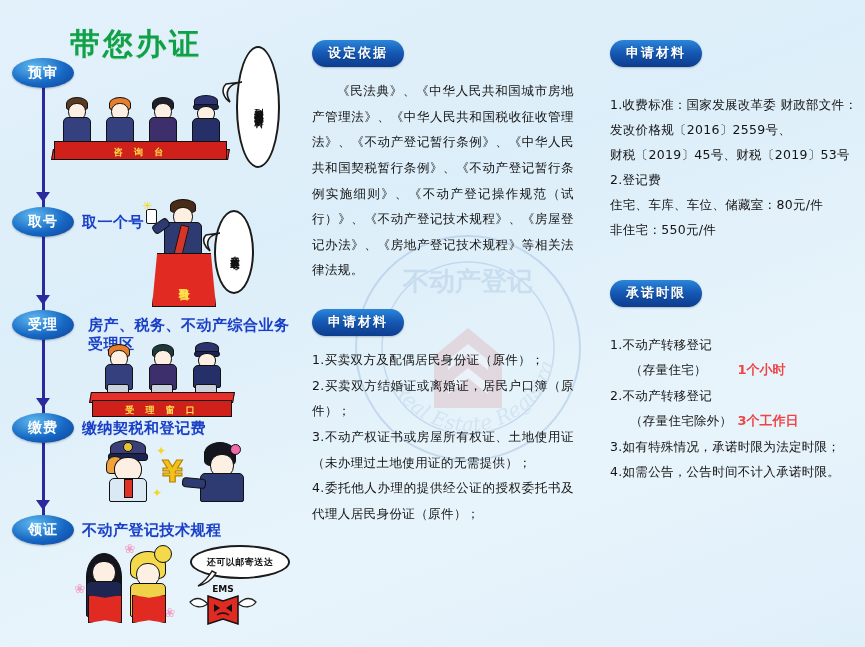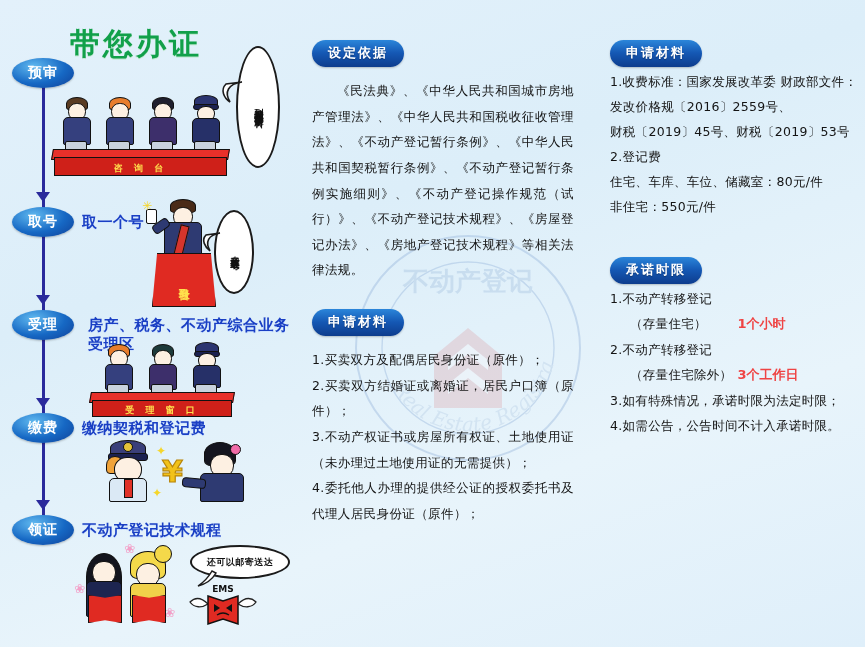--- a/index.html
+++ b/index.html
@@ -92,21 +92,21 @@
   }
   .body-text{
     margin-top:11px;color:#141414;font-size:12.5px;line-height:2.05;
     text-align:justify;letter-spacing:.4px;
   }
   .body-text p{margin:0;}
   .indent{text-indent:2em;}
   .row-flex{display:flex;align-items:baseline;}
   .strongval{font-weight:bold;font-size:13px;color:#ef4444;letter-spacing:0;}
   .pad2{padding-left:1.6em;}
-  .seclist{margin-top:2px;}
+  .seclist{margin-top:25px;}
   .seclist p{margin:0;color:#141414;font-size:12.5px;line-height:2.0;letter-spacing:.3px;}
 
   .sparkle{position:absolute;color:#f5d62b;font-size:12px;font-weight:bold;}
   .flower{position:absolute;color:#f2a0c8;font-size:13px;}
 </style>
 </head>
 <body>
 
 <div class="poster">
 
@@ -165,21 +165,21 @@
         <div class="body" style="left:1px;top:23px;width:26px;height:23px;background:#263068"></div>
       </div>
 
       <div class="monitor" style="left:13px;top:46px;width:20px;height:9px"></div>
       <div class="monitor" style="left:56px;top:46px;width:20px;height:9px"></div>
       <div class="monitor" style="left:99px;top:46px;width:20px;height:9px"></div>
       <div class="monitor" style="left:142px;top:46px;width:20px;height:9px"></div>
 
       <div class="deskTop" style="left:0;top:54px;width:175px;height:9px;
            transform:skewX(-10deg)"></div>
-      <div class="deskFront" style="left:2px;top:62px;width:171px;height:17px">
+      <div class="deskFront" style="left:2px;top:46px;width:171px;height:17px">
         <div class="deskText" style="top:4px">咨 询 台</div>
       </div>
     </div>
 
     <div class="bubbleV" style="left:236px;top:46px;width:40px;height:118px">
       <span>到这里我带您预审申请材料</span>
     </div>
     <svg class="tail" style="left:218px;top:78px;width:26px;height:30px" viewBox="0 0 26 30">
       <path d="M24 4 C10 6 6 14 12 24 C6 20 2 12 8 6 Z" fill="#fff" stroke="#1b1b1b" stroke-width="1.6"></path>
     </svg>

